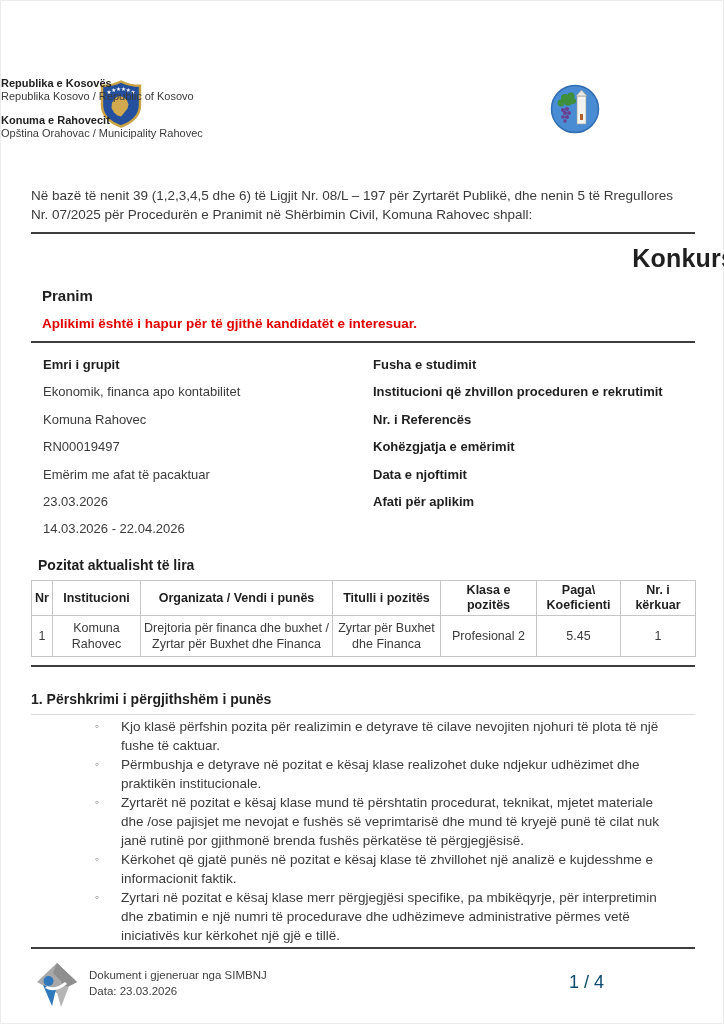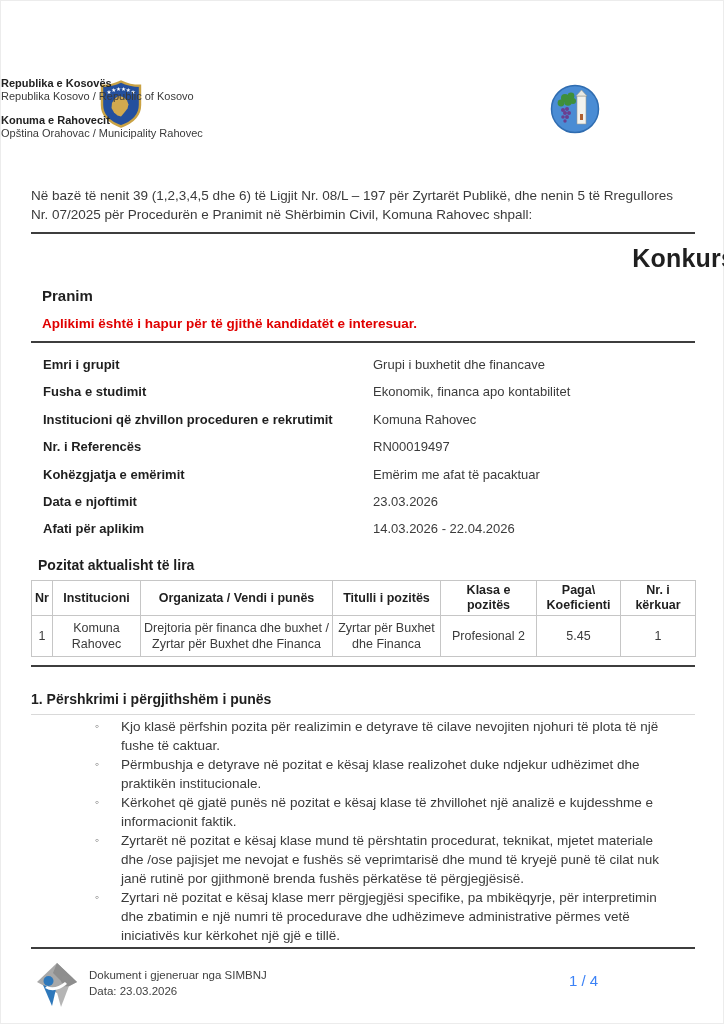--- a/index.html
+++ b/index.html
@@ -100,21 +100,21 @@
   }
 
   
   .footer-logo { position: absolute; left: 34px; top: 960px; width: 44px; height: 48px; }
   .footer-text {
     position: absolute; left: 88px; top: 966px;
     font-size: 11.5px; line-height: 16px; color: #3f3f3f;
   }
   .footer-page {
     position: absolute; left: 568px; top: 971px;
-    font-size: 15px; color: #3b82f6;
+    font-size: 18px; color: #0c4a6e;
   }
 </style>
 </head>
 <body>
 
 <div class="page">
 
   <div class="header-left-logo">
     <svg viewBox="0 0 42 48" width="42" height="48">
       <path d="M21 1.5 C15 4.5 7.5 5.8 2 5.8 L2 25 C2 36 10 42.5 21 46.5 C32 42.5 40 36 40 25 L40 5.8 C34.5 5.8 27 4.5 21 1.5 Z" fill="#24509e" stroke="#c9a244" stroke-width="2.4"></path>
@@ -168,21 +168,20 @@
   <div class="rule-dark rule1"></div>
 
   <h1 class="doc-title">Konkurs</h1>
   <h2 class="doc-subtitle">Pranim</h2>
   <div class="doc-notice">Aplikimi është i hapur për të gjithë kandidatët e interesuar.</div>
 
   <div class="rule-dark rule2"></div>
 
   <div class="details">
     <div class="kv-label">Emri i grupit</div>
-    <div class="kv-value">Grupi i buxhetit dhe financave</div>
     <div class="kv-label">Fusha e studimit</div>
     <div class="kv-value">Ekonomik, financa apo kontabilitet</div>
     <div class="kv-label">Institucioni që zhvillon proceduren e rekrutimit</div>
     <div class="kv-value">Komuna Rahovec</div>
     <div class="kv-label">Nr. i Referencës</div>
     <div class="kv-value">RN00019497</div>
     <div class="kv-label">Kohëzgjatja e emërimit</div>
     <div class="kv-value">Emërim me afat të pacaktuar</div>
     <div class="kv-label">Data e njoftimit</div>
     <div class="kv-value">23.03.2026</div>
@@ -225,22 +224,22 @@
       </tr>
     </tbody>
   </table>
 
   <div class="rule-dark rule3"></div>
 
   <div class="section-heading">1. Përshkrimi i përgjithshëm i punës</div>
   <ul class="bullets">
     <li>Kjo klasë përfshin pozita për realizimin e detyrave të cilave nevojiten njohuri të plota të një fushe të caktuar.</li>
     <li>Përmbushja e detyrave në pozitat e kësaj klase realizohet duke ndjekur udhëzimet dhe praktikën institucionale.</li>
+    <li>Zyrtarët në pozitat e kësaj klase mund të përshtatin procedurat, teknikat, mjetet materiale dhe /ose pajisjet me nevojat e fushës së veprimtarisë dhe mund të kryejë punë të cilat nuk janë rutinë por gjithmonë brenda fushës përkatëse të përgjegjësisë.</li>
     <li>Kërkohet që gjatë punës në pozitat e kësaj klase të zhvillohet një analizë e kujdesshme e informacionit faktik.</li>
-    <li>Zyrtarët në pozitat e kësaj klase mund të përshtatin procedurat, teknikat, mjetet materiale dhe /ose pajisjet me nevojat e fushës së veprimtarisë dhe mund të kryejë punë të cilat nuk janë rutinë por gjithmonë brenda fushës përkatëse të përgjegjësisë.</li>
     <li>Zyrtari në pozitat e kësaj klase merr përgjegjësi specifike, pa mbikëqyrje, për interpretimin dhe zbatimin e një numri të procedurave dhe udhëzimeve administrative përmes vetë iniciativës kur kërkohet një gjë e tillë.</li>
   </ul>
 
   <div class="rule-dark rule4"></div>
 
   <div class="footer-logo">
     <svg viewBox="0 0 44 48" width="44" height="48">
       <polygon points="22,2 42,21 22,32 2,21" fill="#a8a8a8"></polygon>
       <polygon points="22,2 42,21 32,26 18,12" fill="#8e8e8e"></polygon>
       <polygon points="8,24 17,45 21,28" fill="#2e78bb"></polygon>

